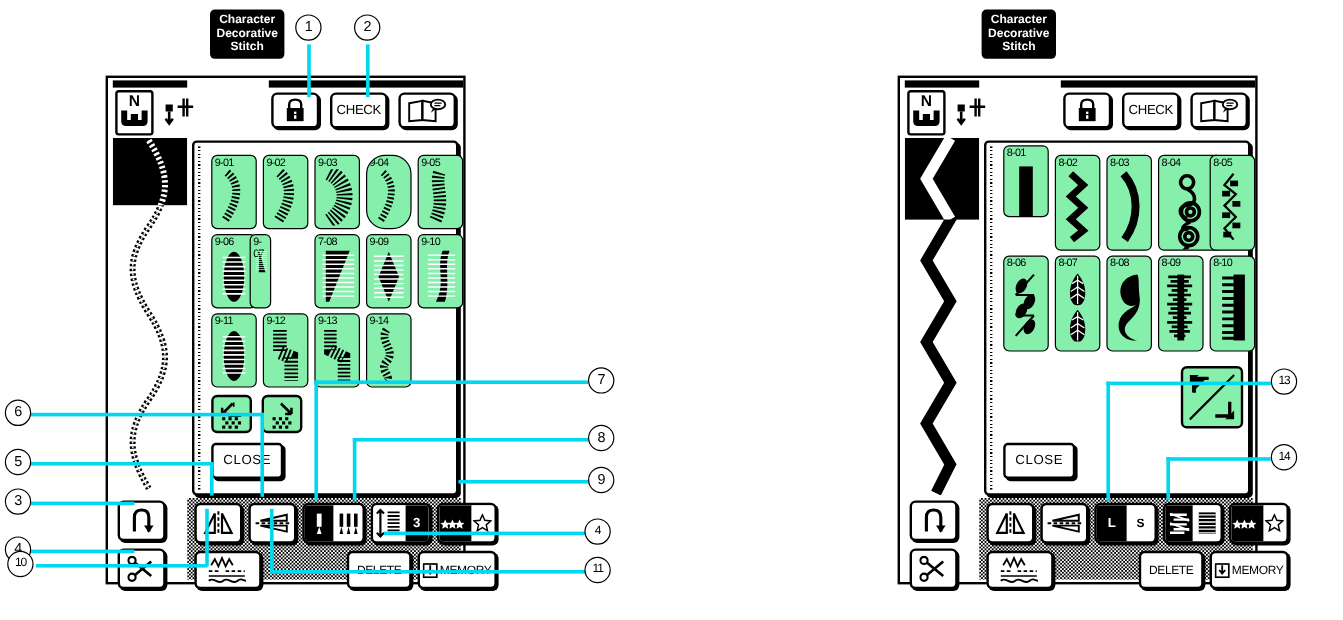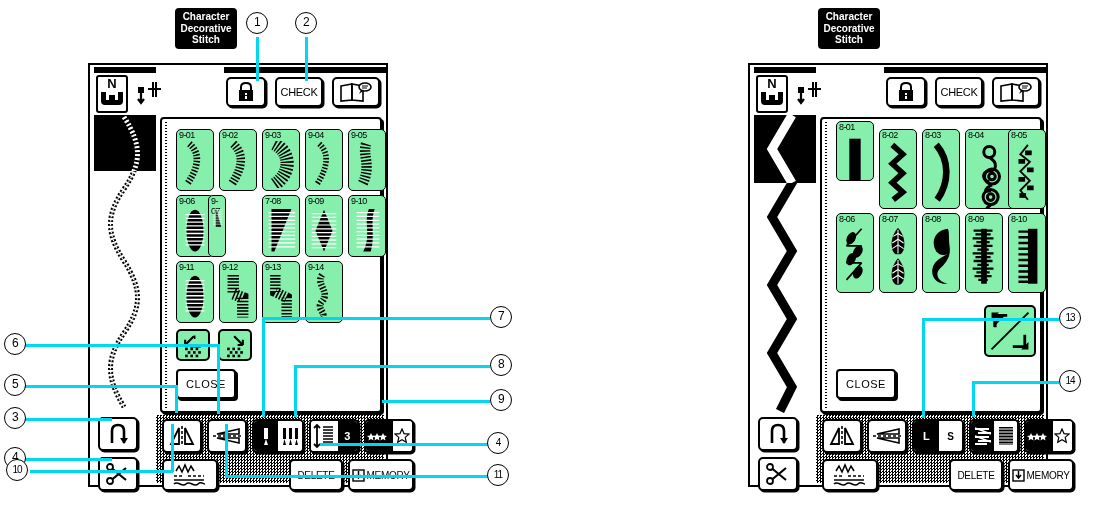--- a/index.html
+++ b/index.html
@@ -313,21 +313,21 @@
           <svg class="cell-art" viewBox="0 0 38 50">
             <path d="M14 3 C25 13 25 27 12 46" stroke="#000" stroke-width="9" fill="none" stroke-dasharray="1.6 1.8"></path>
           </svg>
         </div>
         <div class="cell" style="left:100px; top:10px; width:38px; height:62px;">
           <div class="cell-label">9-03</div>
           <svg class="cell-art" viewBox="0 0 38 50">
             <path d="M12 3 C30 12 30 34 12 46" stroke="#000" stroke-width="14" fill="none" stroke-dasharray="1.6 1.8"></path>
           </svg>
         </div>
-        <div class="cell" style="left:143px; top:10px; width:38px; height:62px;">
+        <div class="cell" style="left:143px; top:10px; width:38px; height:62px;border-radius:16px;">
           <div class="cell-label">9-04</div>
           <svg class="cell-art" viewBox="0 0 38 50">
             <path d="M14 3 C24 12 24 26 12 45" stroke="#000" stroke-width="6" fill="none" stroke-dasharray="1.6 1.8"></path>
           </svg>
         </div>
         <div class="cell" style="left:186px; top:10px; width:38px; height:62px;">
           <div class="cell-label">9-05</div>
           <svg class="cell-art" viewBox="0 0 38 50">
             <path d="M18 3 C14 16 24 26 14 46" stroke="#000" stroke-width="11" fill="none" stroke-dasharray="1.6 1.8"></path>
           </svg>

